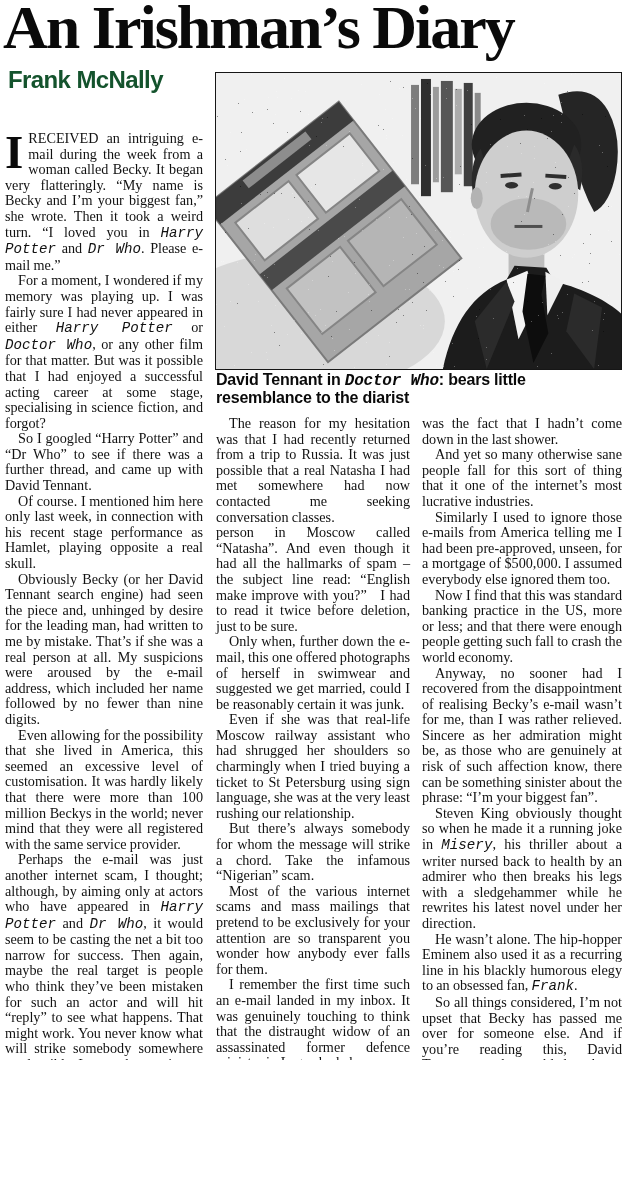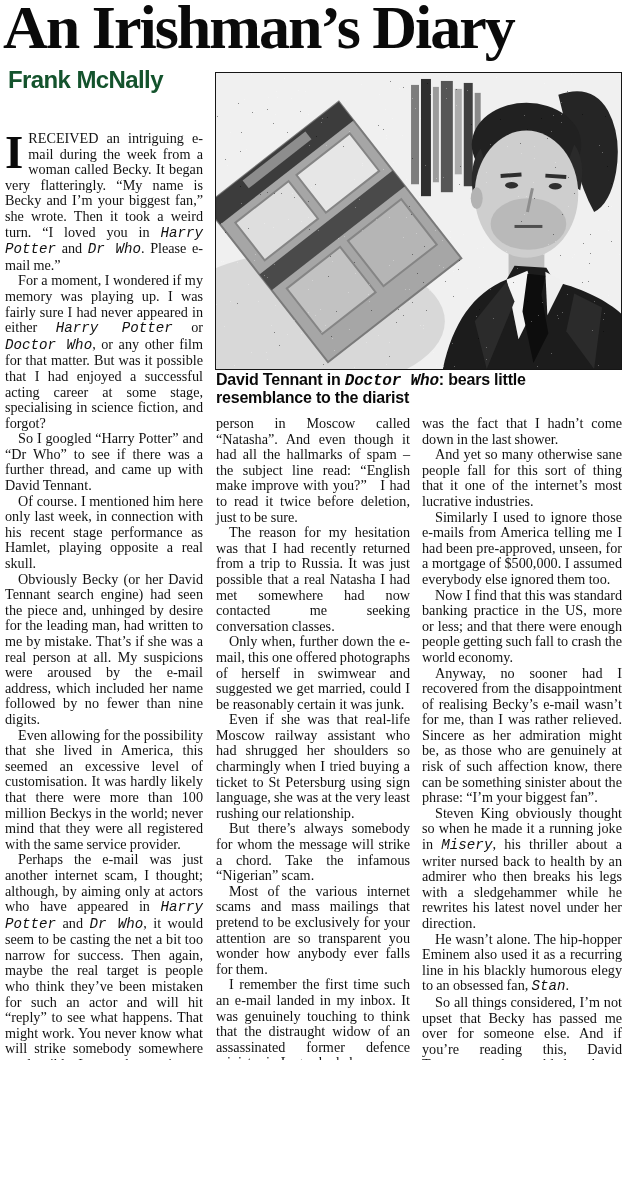--- a/index.html
+++ b/index.html
@@ -136,33 +136,33 @@
   <div class="col col1">
       <p class="para"><span class="dropcap">I</span><span>RECEIVED an intriguing e-mail during the week from a woman called Becky. It began very flatteringly. “My name is Becky and I’m your biggest fan,” she wrote. Then it took a weird turn. “I loved you in </span><i>Harry Potter</i><span> and </span><i>Dr Who</i><span>. Please e-mail me.”</span></p>
       <p class="para ind"><span>For a moment, I wondered if my memory was playing up. I was fairly sure I had never appeared in either </span><i>Harry Potter</i><span> or </span><i>Doctor Who</i><span>, or any other film for that matter. But was it possible that I had enjoyed a successful acting career at some stage, specialising in science fiction, and forgot?</span></p>
       <p class="para ind"><span>So I googled “Harry Potter” and “Dr Who” to see if there was a further thread, and came up with David Tennant.</span></p>
       <p class="para ind"><span>Of course. I mentioned him here only last week, in connection with his recent stage performance as Hamlet, playing opposite a real skull.</span></p>
       <p class="para ind"><span>Obviously Becky (or her David Tennant search engine) had seen the piece and, unhinged by desire for the leading man, had written to me by mistake. That’s if she was a real person at all. My suspicions were aroused by the e-mail address, which included her name followed by no fewer than nine digits.</span></p>
       <p class="para ind"><span>Even allowing for the possibility that she lived in America, this seemed an excessive level of customisation. It was hardly likely that there were more than 100 million Beckys in the world; never mind that they were all registered with the same service provider.</span></p>
       <p class="para ind"><span>Perhaps the e-mail was just another internet scam, I thought; although, by aiming only at actors who have appeared in </span><i>Harry Potter</i><span> and </span><i>Dr Who</i><span>, it would seem to be casting the net a bit too narrow for success. Then again, maybe the real target is people who think they’ve been mistaken for such an actor and will hit “reply” to see what happens. That might work. You never know what will strike somebody somewhere as plausible. I remember getting an e-mail some years ago from a</span></p>
     </div>
   <div class="col col2">
+      <p class="para ind"><span>The reason for my hesitation was that I had recently returned from a trip to Russia. It was just possible that a real Natasha I had met somewhere had now contacted me seeking conversation classes.</span></p>
       <p class="para"><span>person in Moscow called “Natasha”. And even though it had all the hallmarks of spam – the subject line read: “English make improve with you?”&nbsp;&nbsp; I had to read it twice before deletion, just to be sure.</span></p>
-      <p class="para ind"><span>The reason for my hesitation was that I had recently returned from a trip to Russia. It was just possible that a real Natasha I had met somewhere had now contacted me seeking conversation classes.</span></p>
       <p class="para ind"><span>Only when, further down the e-mail, this one offered photographs of herself in swimwear and suggested we get married, could I be reasonably certain it was junk.</span></p>
       <p class="para ind"><span>Even if she was that real-life Moscow railway assistant who had shrugged her shoulders so charmingly when I tried buying a ticket to St Petersburg using sign language, she was at the very least rushing our relationship.</span></p>
       <p class="para ind"><span>But there’s always somebody for whom the message will strike a chord. Take the infamous “Nigerian” scam.</span></p>
       <p class="para ind"><span>Most of the various internet scams and mass mailings that pretend to be exclusively for your attention are so transparent you wonder how anybody ever falls for them.</span></p>
       <p class="para ind"><span>I remember the first time such an e-mail landed in my inbox. It was genuinely touching to think that the distraught widow of an assassinated former defence minister in Lagos had chosen me&nbsp;&nbsp; of all the people in the world – as the conduit through whose bank account she would smuggle her $25 million savings out of the country.</span></p>
       <p class="para ind"><span>But something prevented me from replying with my account details. I don’t know: maybe it</span></p>
     </div>
   <div class="col col3">
       <p class="para"><span>was the fact that I hadn’t come down in the last shower.</span></p>
       <p class="para ind"><span>And yet so many otherwise sane people fall for this sort of thing that it one of the internet’s most lucrative industries.</span></p>
       <p class="para ind"><span>Similarly I used to ignore those e-mails from America telling me I had been pre-approved, unseen, for a mortgage of $500,000. I assumed everybody else ignored them too.</span></p>
       <p class="para ind"><span>Now I find that this was standard banking practice in the US, more or less; and that there were enough people getting such fall to crash the world economy.</span></p>
       <p class="para ind"><span>Anyway, no sooner had I recovered from the disappointment of realising Becky’s e-mail wasn’t for me, than I was rather relieved. Sincere as her admiration might be, as those who are genuinely at risk of such affection know, there can be something sinister about the phrase: “I’m your biggest fan”.</span></p>
       <p class="para ind"><span>Steven King obviously thought so when he made it a running joke in </span><i>Misery</i><span>, his thriller about a writer nursed back to health by an admirer who then breaks his legs with a sledgehammer while he rewrites his latest novel under her direction.</span></p>
-      <p class="para ind"><span>He wasn’t alone. The hip-hopper Eminem also used it as a recurring line in his blackly humorous elegy to an obsessed fan, </span><i>Stan</i><span>.</span></p>
+      <p class="para ind"><span>He wasn’t alone. The hip-hopper Eminem also used it as a recurring line in his blackly humorous elegy to an obsessed fan, </span><i>Frank</i><span>.</span></p>
       <p class="para ind"><span>So all things considered, I’m not upset that Becky has passed me over for someone else. And if you’re reading this, David Tennant, maybe you’d drop her a line. I’ll forward the address if you need it. But you probably have it already. She is your biggest fan, after all.</span></p>
     </div>
 
 </div>
 
 </body></html>

